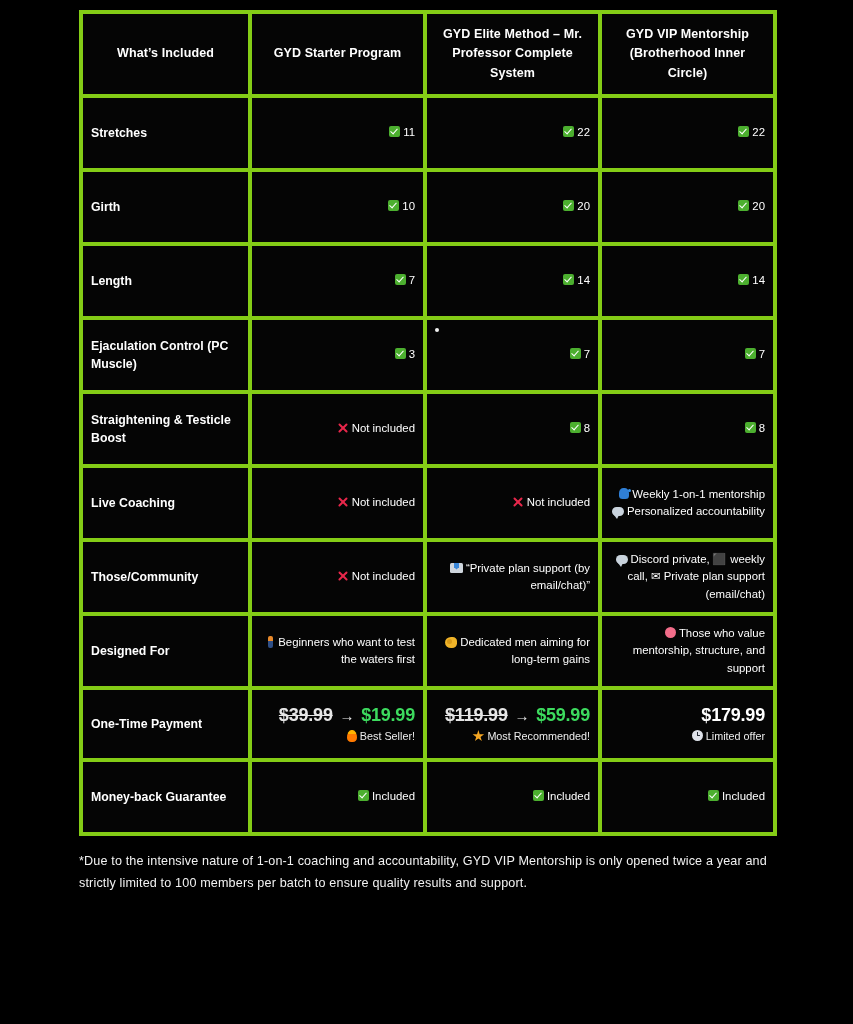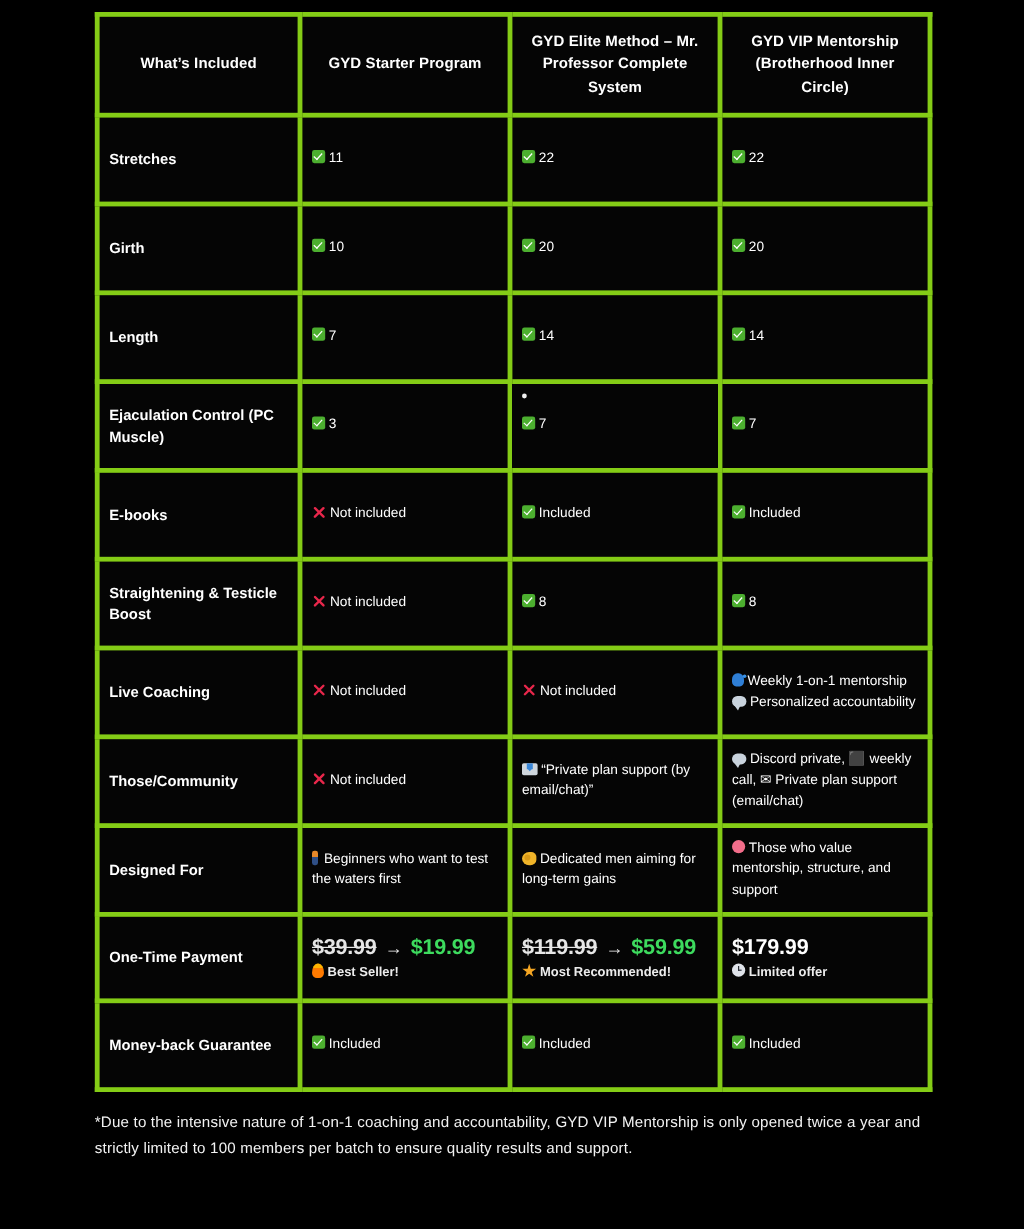--- a/index.html
+++ b/index.html
@@ -50,21 +50,21 @@
     text-align: left;
     font-size: 12.3px;
     font-weight: bold;
     line-height: 1.5;
     padding-left: 12px;
     padding-right: 8px;
   }
 
   
   td.val {
-    text-align: left;
+    text-align: right;
     font-size: 11.4px;
     line-height: 1.5;
     font-weight: normal;
     color: #e9e9e9;
   }
   tr.r-std td { height: 74px; }
   tr.r-pay td { height: 72px; }
   .line { display: block; }
 
   .ico { display: inline-block; vertical-align: -2px; margin-right: 3px; }
@@ -210,21 +210,21 @@
     margin-right: 3px;
     clip-path: polygon(50% 0%, 61% 35%, 98% 35%, 68% 57%, 79% 91%, 50% 70%, 21% 91%, 32% 57%, 2% 35%, 39% 35%);
   }
 
   
   .price-row { font-size: 18px; font-weight: bold; letter-spacing: -0.2px; line-height: 1.3; }
   .price-old { color: #e6e6e6; text-decoration: line-through; font-weight: bold; }
   .price-arrow { color: #e6e6e6; font-weight: normal; font-size: 15px; margin: 0 2px; }
   .price-new { color: #3ddb5e; font-weight: bold; margin-top: 34px; }
   .price-single { color: #ffffff; font-weight: bold; font-size: 18px; margin-top: 32px; }
-  .price-tag { font-size: 10.8px; color: #ececec; margin-top: 1px; display: block; font-weight: bold; }
+  .price-tag { font-size: 10.8px; color: #ececec; margin-top: 1px; display: block; font-weight: normal; }
 
   .dot-artifact {
     position: absolute;
     width: 4px; height: 4px;
     background: #f0f0f0;
     border-radius: 50%;
   }
 
   .footnote {
     margin-top: 14px;
@@ -280,26 +280,20 @@
       </tr>
 
       <tr class="r-std">
         <td class="feature">Ejaculation Control (PC Muscle)</td>
         <td class="val"><span class="ico ico-check"></span><span>3</span></td>
         <td class="val" style="position:relative;"><span class="dot-artifact" style="left:8px;top:8px;"></span><span class="ico ico-check"></span><span>7</span></td>
         <td class="val"><span class="ico ico-check"></span><span>7</span></td>
       </tr>
 
 
-      <tr class="r-std">
-        <td class="feature">E-books</td>
-        <td class="val"><span class="ico ico-x"></span><span>Not included</span></td>
-        <td class="val"><span class="ico ico-check"></span><span>Included</span></td>
-        <td class="val"><span class="ico ico-check"></span><span>Included</span></td>
-      </tr>
 
       <tr class="r-std">
         <td class="feature">Straightening &amp; Testicle Boost</td>
         <td class="val"><span class="ico ico-x"></span><span>Not included</span></td>
         <td class="val"><span class="ico ico-check"></span><span>8</span></td>
         <td class="val"><span class="ico ico-check"></span><span>8</span></td>
       </tr>
 
       <tr class="r-std">
         <td class="feature">Live Coaching</td>

